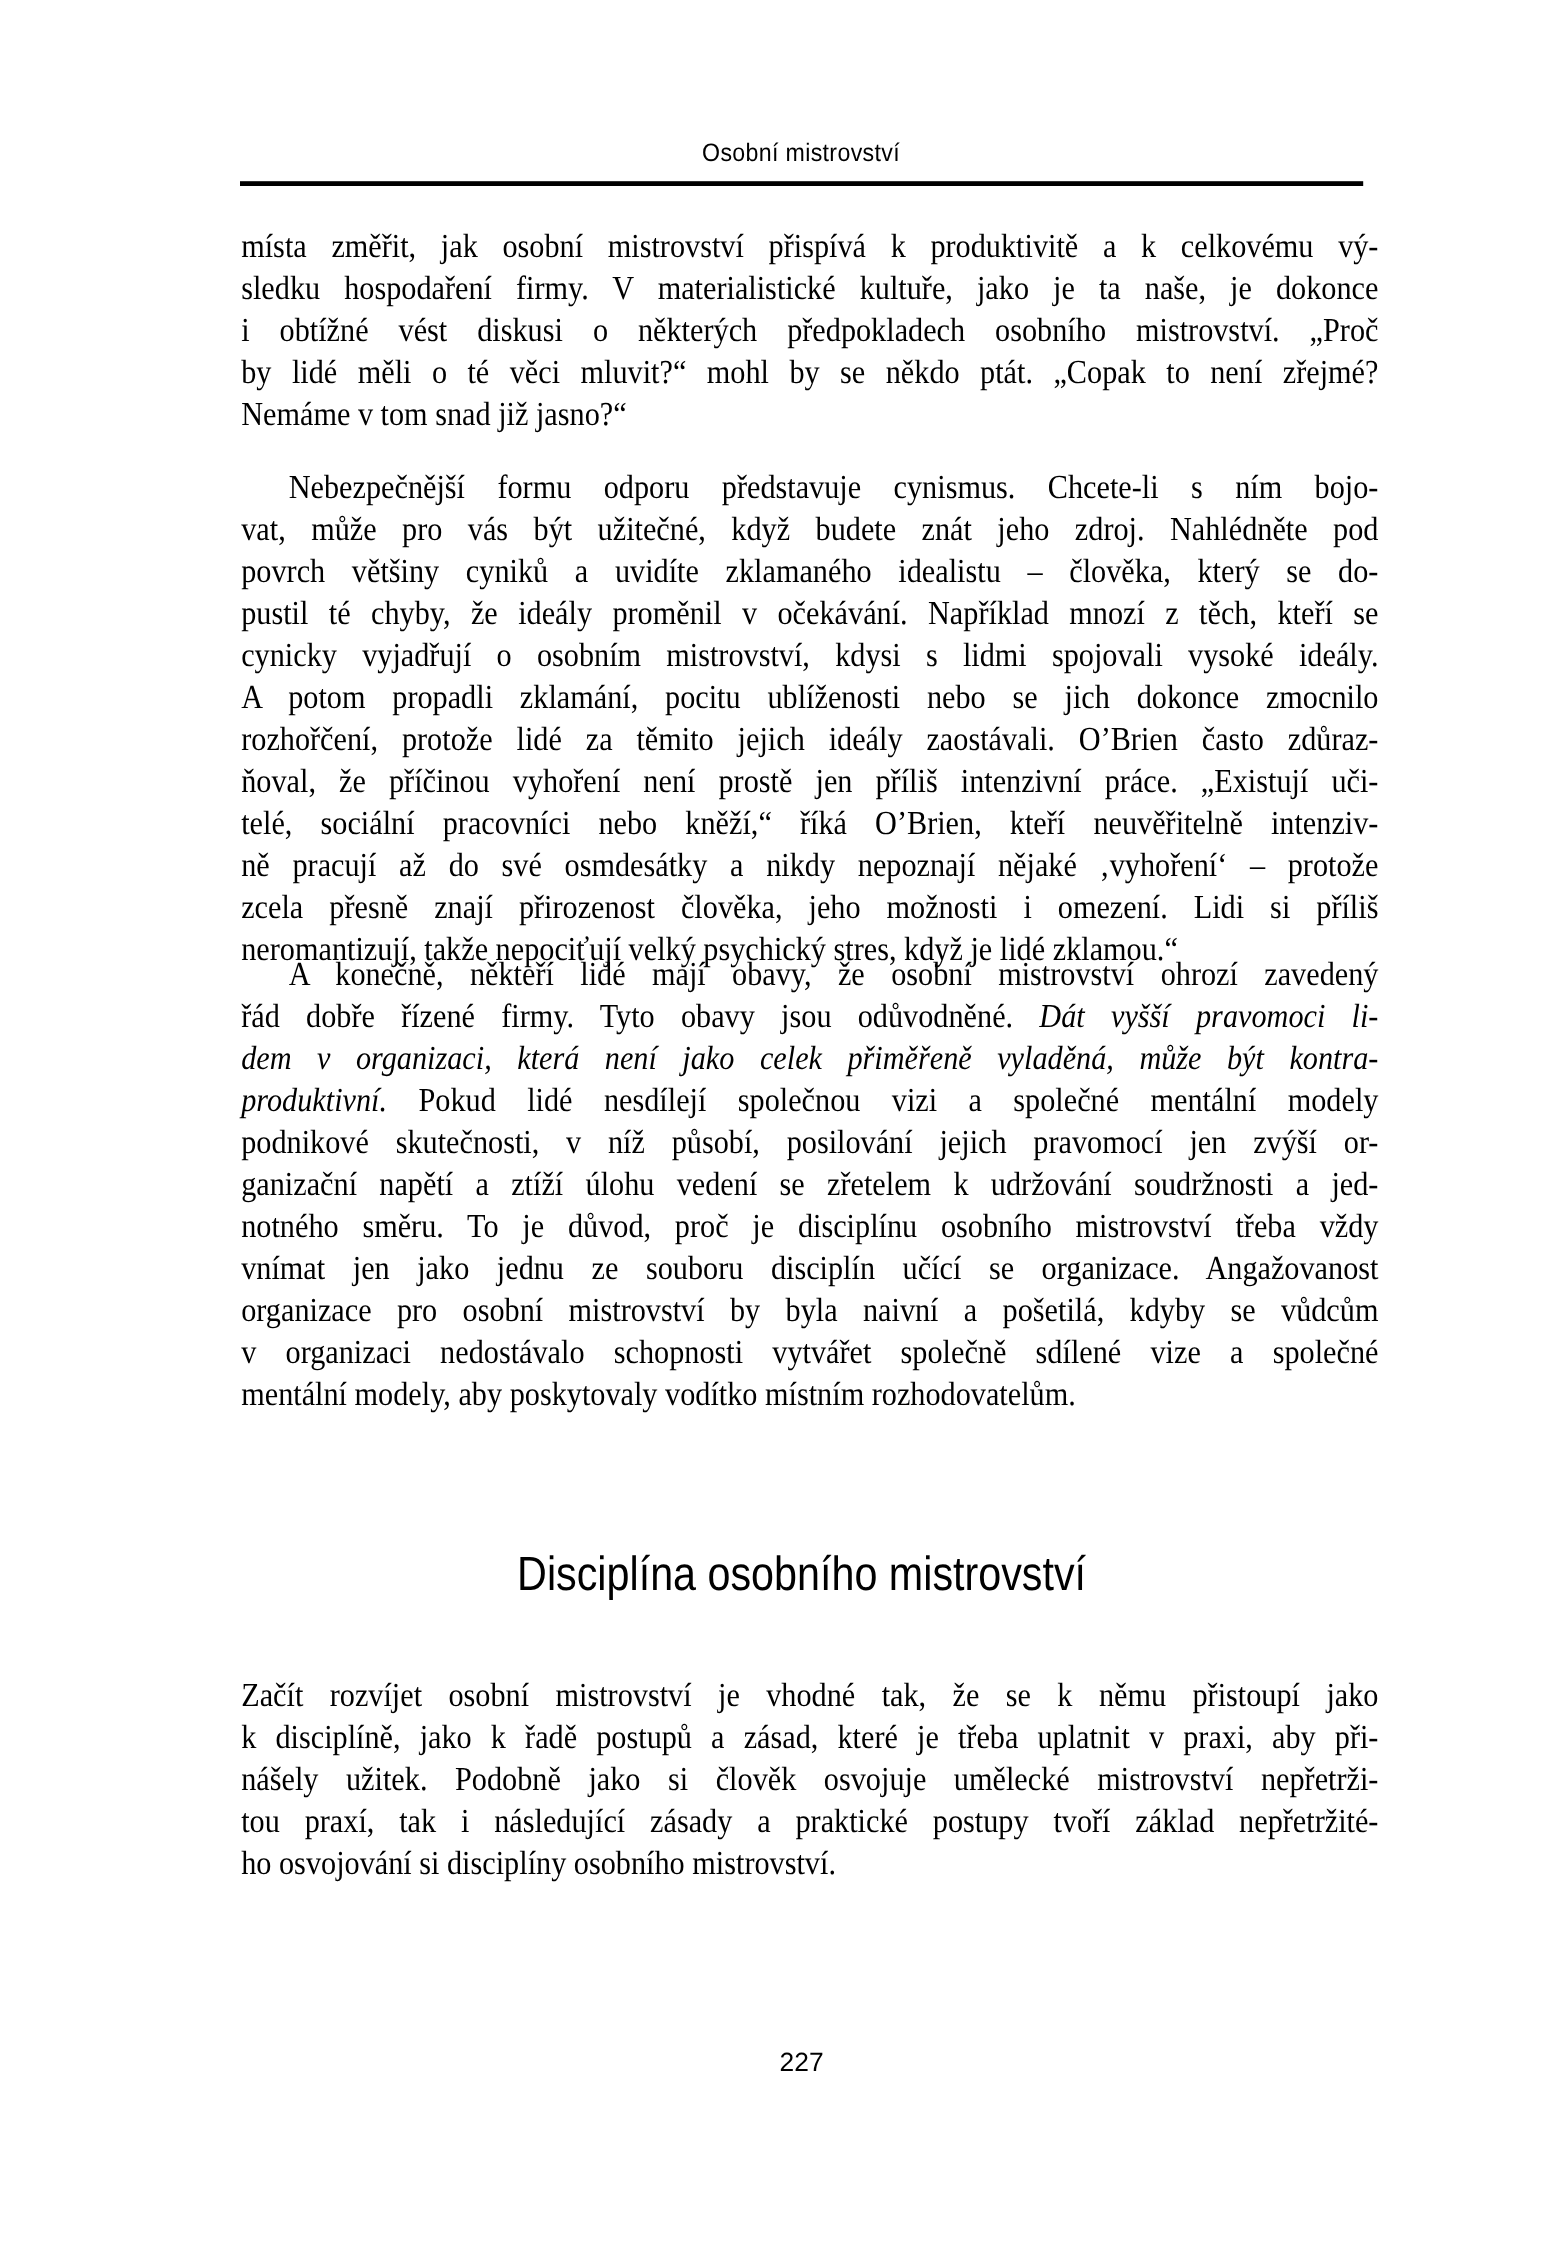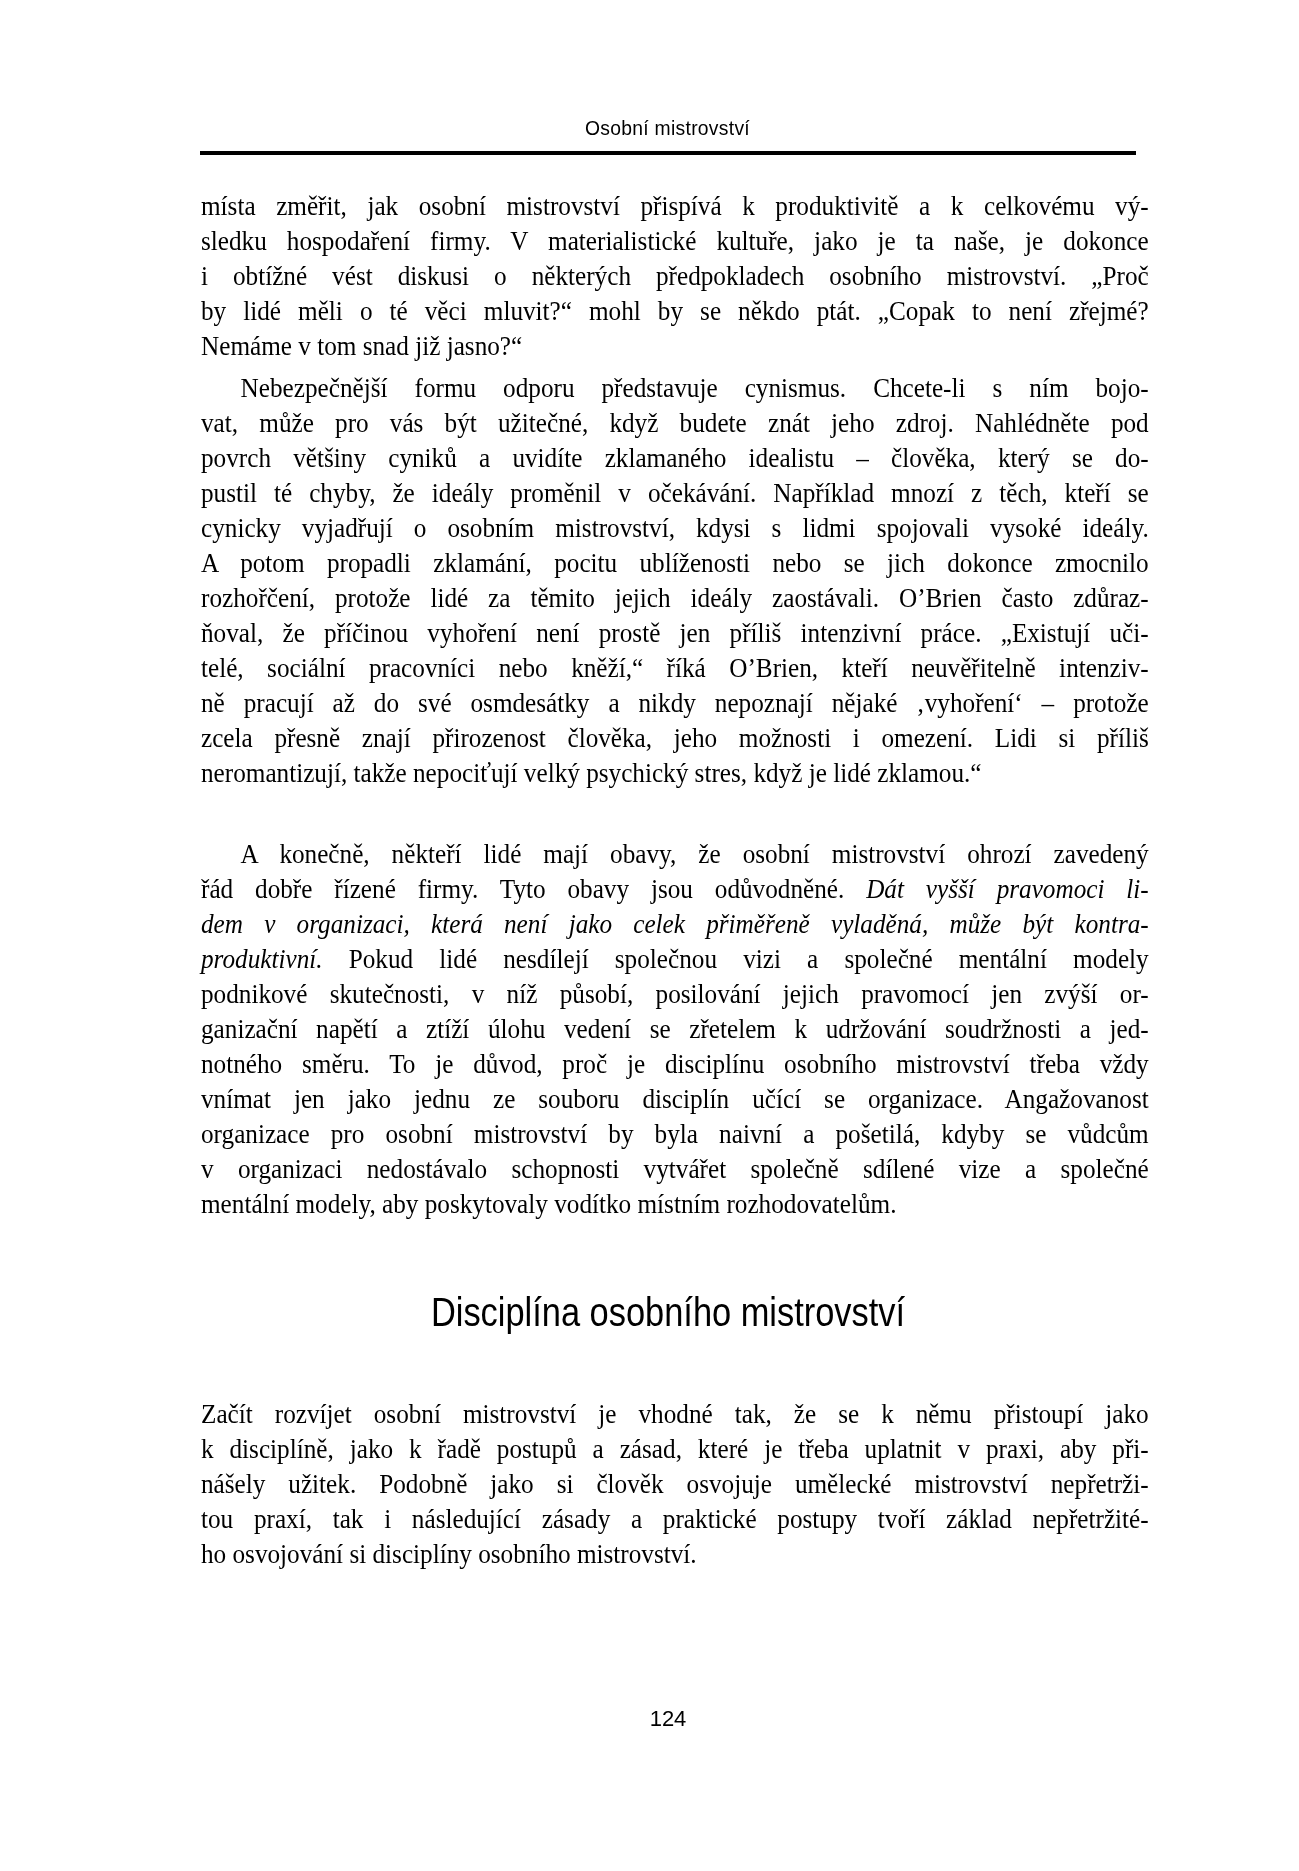--- a/index.html
+++ b/index.html
@@ -37,36 +37,36 @@
 <div class="rule"></div>
 
 <div class="block" style="top:188px">
   <div class="line">místa změřit, jak osobní mistrovství přispívá k produktivitě a k celkovému vý-</div>
   <div class="line">sledku hospodaření firmy. V materialistické kultuře, jako je ta naše, je dokonce</div>
   <div class="line">i obtížné vést diskusi o některých předpokladech osobního mistrovství. „Proč</div>
   <div class="line">by lidé měli o té věci mluvit?“ mohl by se někdo ptát. „Copak to není zřejmé?</div>
   <div class="line last">Nemáme v tom snad již jasno?“</div>
 </div>
 
-<div class="block" style="top:370px">
+<div class="block" style="top:389px">
   <div class="line indent">Nebezpečnější formu odporu představuje cynismus. Chcete-li s ním bojo-</div>
   <div class="line">vat, může pro vás být užitečné, když budete znát jeho zdroj. Nahlédněte pod</div>
   <div class="line">povrch většiny cyniků a uvidíte zklamaného idealistu – člověka, který se do-</div>
   <div class="line">pustil té chyby, že ideály proměnil v očekávání. Například mnozí z těch, kteří se</div>
   <div class="line">cynicky vyjadřují o osobním mistrovství, kdysi s lidmi spojovali vysoké ideály.</div>
   <div class="line">A potom propadli zklamání, pocitu ublíženosti nebo se jich dokonce zmocnilo</div>
   <div class="line">rozhořčení, protože lidé za těmito jejich ideály zaostávali. O’Brien často zdůraz-</div>
   <div class="line">ňoval, že příčinou vyhoření není prostě jen příliš intenzivní práce. „Existují uči-</div>
   <div class="line">telé, sociální pracovníci nebo kněží,“ říká O’Brien, kteří neuvěřitelně intenziv-</div>
   <div class="line">ně pracují až do své osmdesátky a nikdy nepoznají nějaké ‚vyhoření‘ – protože</div>
   <div class="line">zcela přesně znají přirozenost člověka, jeho možnosti i omezení. Lidi si příliš</div>
   <div class="line last">neromantizují, takže nepociťují velký psychický stres, když je lidé zklamou.“</div>
 </div>
 
-<div class="block" style="top:836px">
+<div class="block" style="top:795px">
   <div class="line indent">A konečně, někteří lidé mají obavy, že osobní mistrovství ohrozí zavedený</div>
   <div class="line"><span>řád dobře řízené firmy. Tyto obavy jsou odůvodněné.</span><i> Dát vyšší pravomoci li-</i></div>
   <div class="line"><i>dem v organizaci, která není jako celek přiměřeně vyladěná, může být kontra-</i></div>
   <div class="line"><i>produktivní.</i><span> Pokud lidé nesdílejí společnou vizi a společné mentální modely</span></div>
   <div class="line">podnikové skutečnosti, v níž působí, posilování jejich pravomocí jen zvýší or-</div>
   <div class="line">ganizační napětí a ztíží úlohu vedení se zřetelem k udržování soudržnosti a jed-</div>
   <div class="line">notného směru. To je důvod, proč je disciplínu osobního mistrovství třeba vždy</div>
   <div class="line">vnímat jen jako jednu ze souboru disciplín učící se organizace. Angažovanost</div>
   <div class="line">organizace pro osobní mistrovství by byla naivní a pošetilá, kdyby se vůdcům</div>
   <div class="line">v organizaci nedostávalo schopnosti vytvářet společně sdílené vize a společné</div>
@@ -76,13 +76,13 @@
 <div class="heading">Disciplína osobního mistrovství</div>
 
 <div class="block" style="top:1396px">
   <div class="line">Začít rozvíjet osobní mistrovství je vhodné tak, že se k němu přistoupí jako</div>
   <div class="line">k disciplíně, jako k řadě postupů a zásad, které je třeba uplatnit v praxi, aby při-</div>
   <div class="line">nášely užitek. Podobně jako si člověk osvojuje umělecké mistrovství nepřetrži-</div>
   <div class="line">tou praxí, tak i následující zásady a praktické postupy tvoří základ nepřetržité-</div>
   <div class="line last">ho osvojování si disciplíny osobního mistrovství.</div>
 </div>
 
-<div class="page-number">124</div>
+<div class="page-number">227</div>
 
 </body></html>

